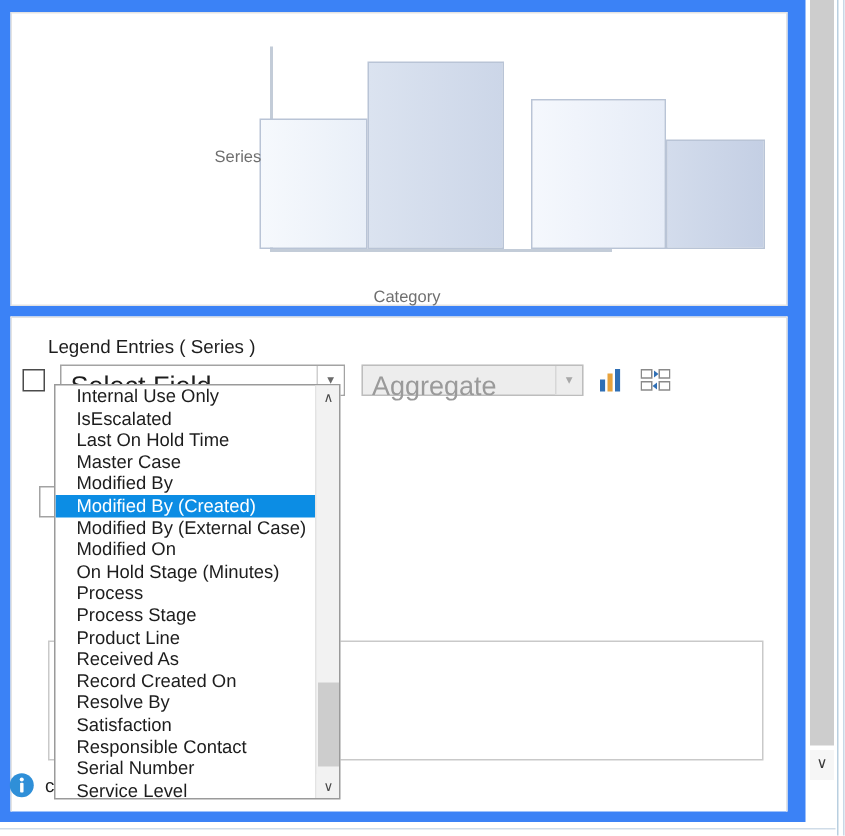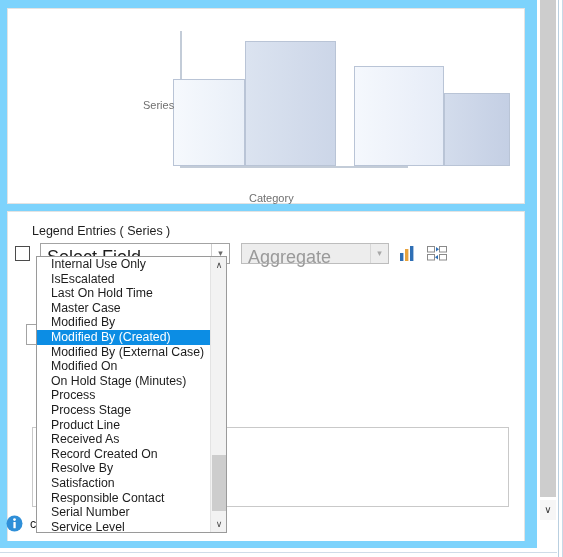--- a/index.html
+++ b/index.html
@@ -42,21 +42,21 @@
     background: #ffffff;
     box-sizing: border-box;
   }
 
   
   #content-pane {
     position: absolute;
     left: 0; top: 0;
     width: 537px; height: 548px;
     overflow: hidden;
-    background: #7dd3fc;
+    background: #3b82f6;
   }
 
   
   #chart-preview-card {
     position: absolute;
     left: 7px; top: 8px;
     width: 518px; height: 196px;
     border: 1px solid #e3e3e3;
     background: #ffffff;
     box-sizing: border-box;

